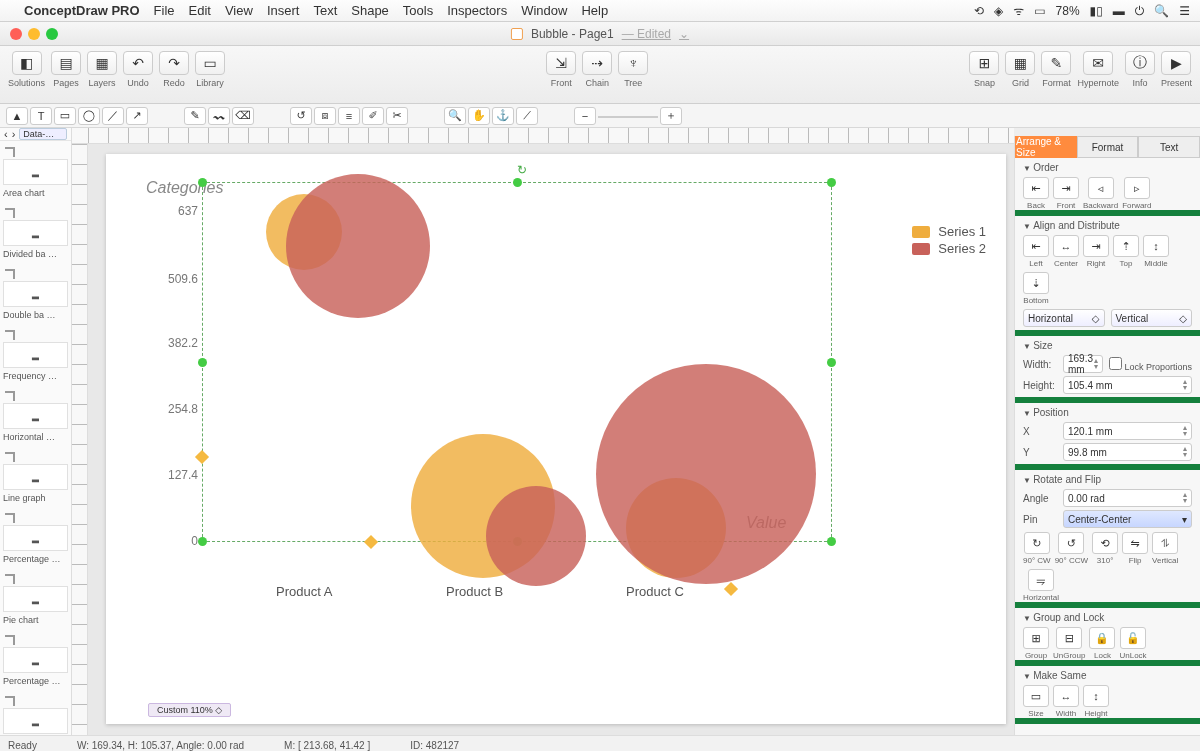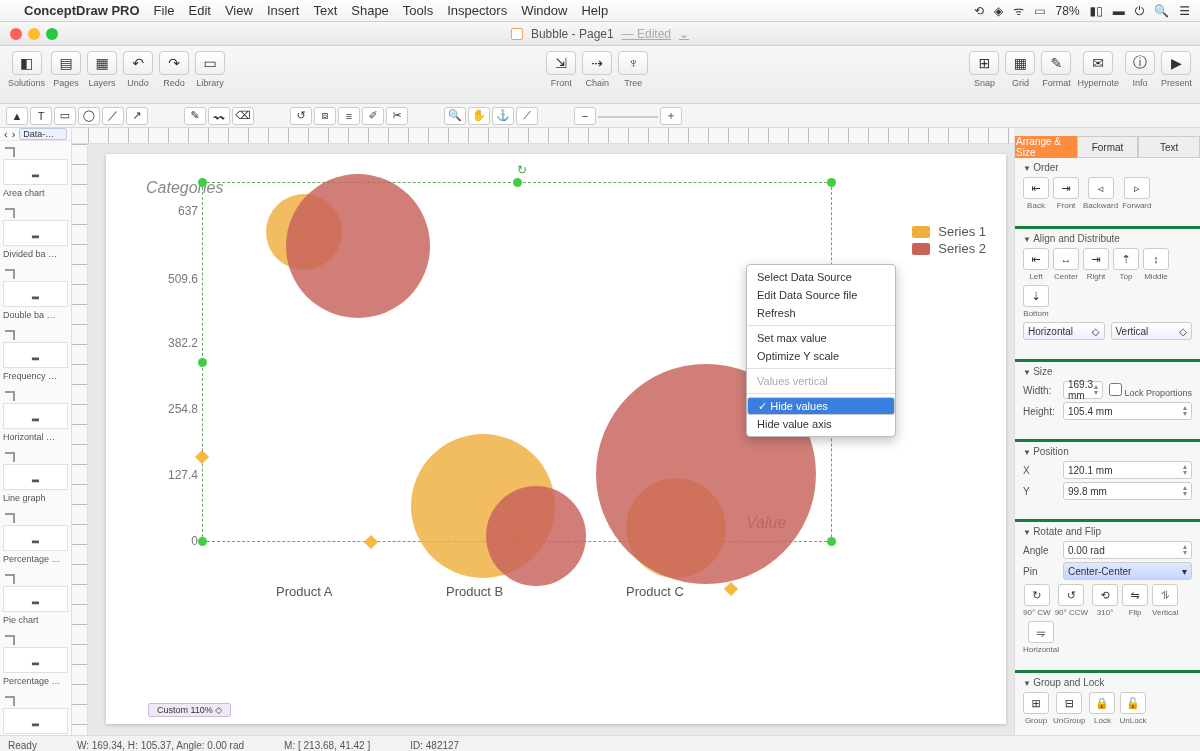--- a/index.html
+++ b/index.html
@@ -69,21 +69,21 @@
 .ctx .item{padding:3px 10px;}
 .ctx .item.disabled{color:#aaa;}
 .ctx .item.sel{background:#3a7ee0;color:#fff;}
 .ctx hr{border:none;border-top:1px solid #e0e0e0;margin:3px 0;}
 
 
 .inspector { width:186px; background:#f7f7f7; border-left:1px solid #ddd; font-size:10px; display:flex; flex-direction:column;margin-top:8px;}
 .insp-tabs { display:flex; height:22px; }
 .insp-tab { flex:1; display:flex; align-items:center; justify-content:center; background:#eee; border:1px solid #ccc; font-size:10px;}
 .insp-tab.active { background:#ff8b3e; color:#fff; border-color:#ff8b3e;}
-.section { padding:4px 8px 16px; border-bottom:3px solid #15803d;}
+.section { padding:4px 8px 0; border-bottom:6px solid #15803d;}
 .section h4{font-size:10px;font-weight:normal;color:#555;margin-bottom:4px;}
 .section h4::before{content:"▼ ";font-size:8px;}
 .mini-row{display:flex;gap:4px;flex-wrap:wrap;}
 .mini{width:26px;height:22px;background:#fff;border:1px solid #ccc;border-radius:3px;display:flex;align-items:center;justify-content:center;font-size:11px;}
 .field-row{display:flex;align-items:center;gap:6px;margin:3px 0;}
 .field-row label{width:34px;color:#555;}
 .numfield{flex:1;height:18px;border:1px solid #ccc;background:#fff;border-radius:3px;padding:0 4px;display:flex;align-items:center;justify-content:space-between;}
 .numfield .stepper{font-size:8px;color:#888;line-height:6px;}
 .sel{flex:1;height:18px;border:1px solid #ccc;background:linear-gradient(#fff,#eef);border-radius:3px;padding:0 4px;display:flex;align-items:center;justify-content:space-between;}
 .minilbl{font-size:8px;color:#666;text-align:center;}
@@ -385,33 +385,20 @@
             <div class="row">
                 <span class="sw s1"></span>
                 <span>Series 1</span>
               </div>
             <div class="row">
                 <span class="sw s2"></span>
                 <span>Series 2</span>
               </div>
           </div>
 
-          <div class="ctx" id="ctx">
-              <div class="item">Select Data Source</div>
-              <div class="item">Edit Data Source file</div>
-              <div class="item">Refresh</div>
-              <hr>
-              <div class="item">Set max value</div>
-              <div class="item">Optimize Y scale</div>
-              <hr>
-              <div class="item disabled">Values vertical</div>
-              <hr>
-              <div class="item sel">✓ Hide values</div>
-              <div class="item">Hide value axis</div>
-            </div>
         </div>
       </div>
     </div>
     <div class="zoom-pill">Custom 110%  ◇</div>
   </div>
 
   <div class="inspector">
     <div class="insp-tabs">
       <div class="insp-tab active">Arrange &amp; Size</div>
       <div class="insp-tab">Format</div>

